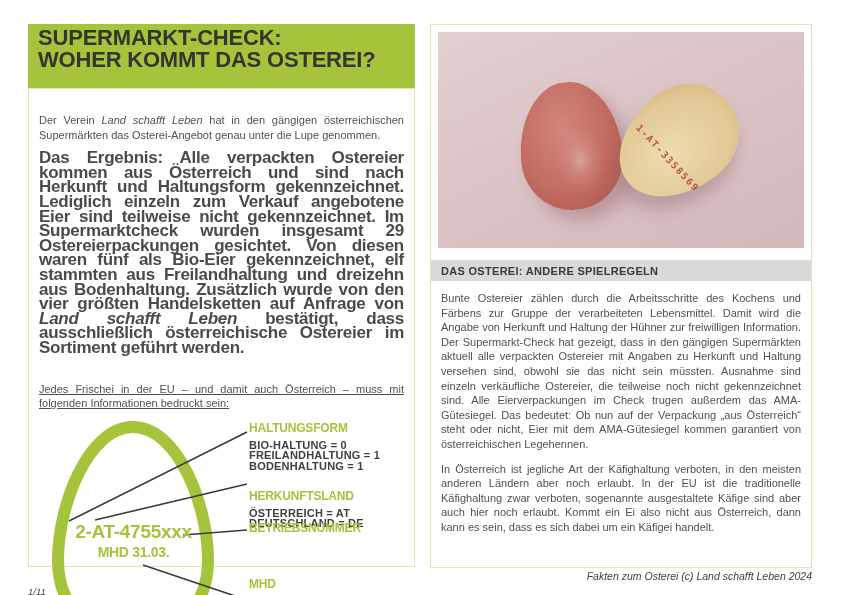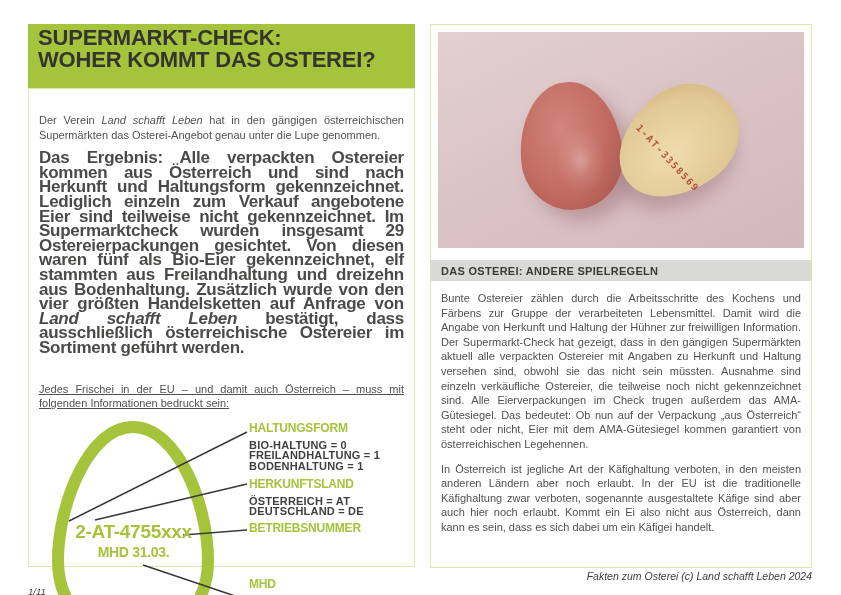--- a/index.html
+++ b/index.html
@@ -59,21 +59,21 @@
   .egg-label { position: absolute; left: 210px; width: 160px; }
   .egg-label .lbl-title {
     color: #a6c33c; font-weight: bold; font-size: 12px; line-height: 17px;
     letter-spacing: -0.2px;
   }
   .egg-label .lbl-line {
     color: #3f3f3e; font-weight: bold; font-size: 11px; line-height: 10.6px;
     letter-spacing: 0.2px; white-space: nowrap;
   }
   .egg-label .lbl-lines { margin-top: 3px; }
-  .lbl-1 { top: 2px; } .lbl-2 { top: 58px; } .lbl-3 { top: 102px; } .lbl-4 { top: 158px; }
+  .lbl-1 { top: 2px; } .lbl-2 { top: 70px; } .lbl-3 { top: 102px; } .lbl-4 { top: 158px; }
 
   
   .right-col {
     position: absolute; left: 430px; top: 24px; width: 382px; height: 544px;
     border: 1px solid #dfe6ae;
   }
   .photo {
     position: relative; margin: 7px; height: 216px;
     background: linear-gradient(155deg, #e3d0d0 0%, #dcc5c7 40%, #d3b8bc 100%);
     overflow: hidden;

